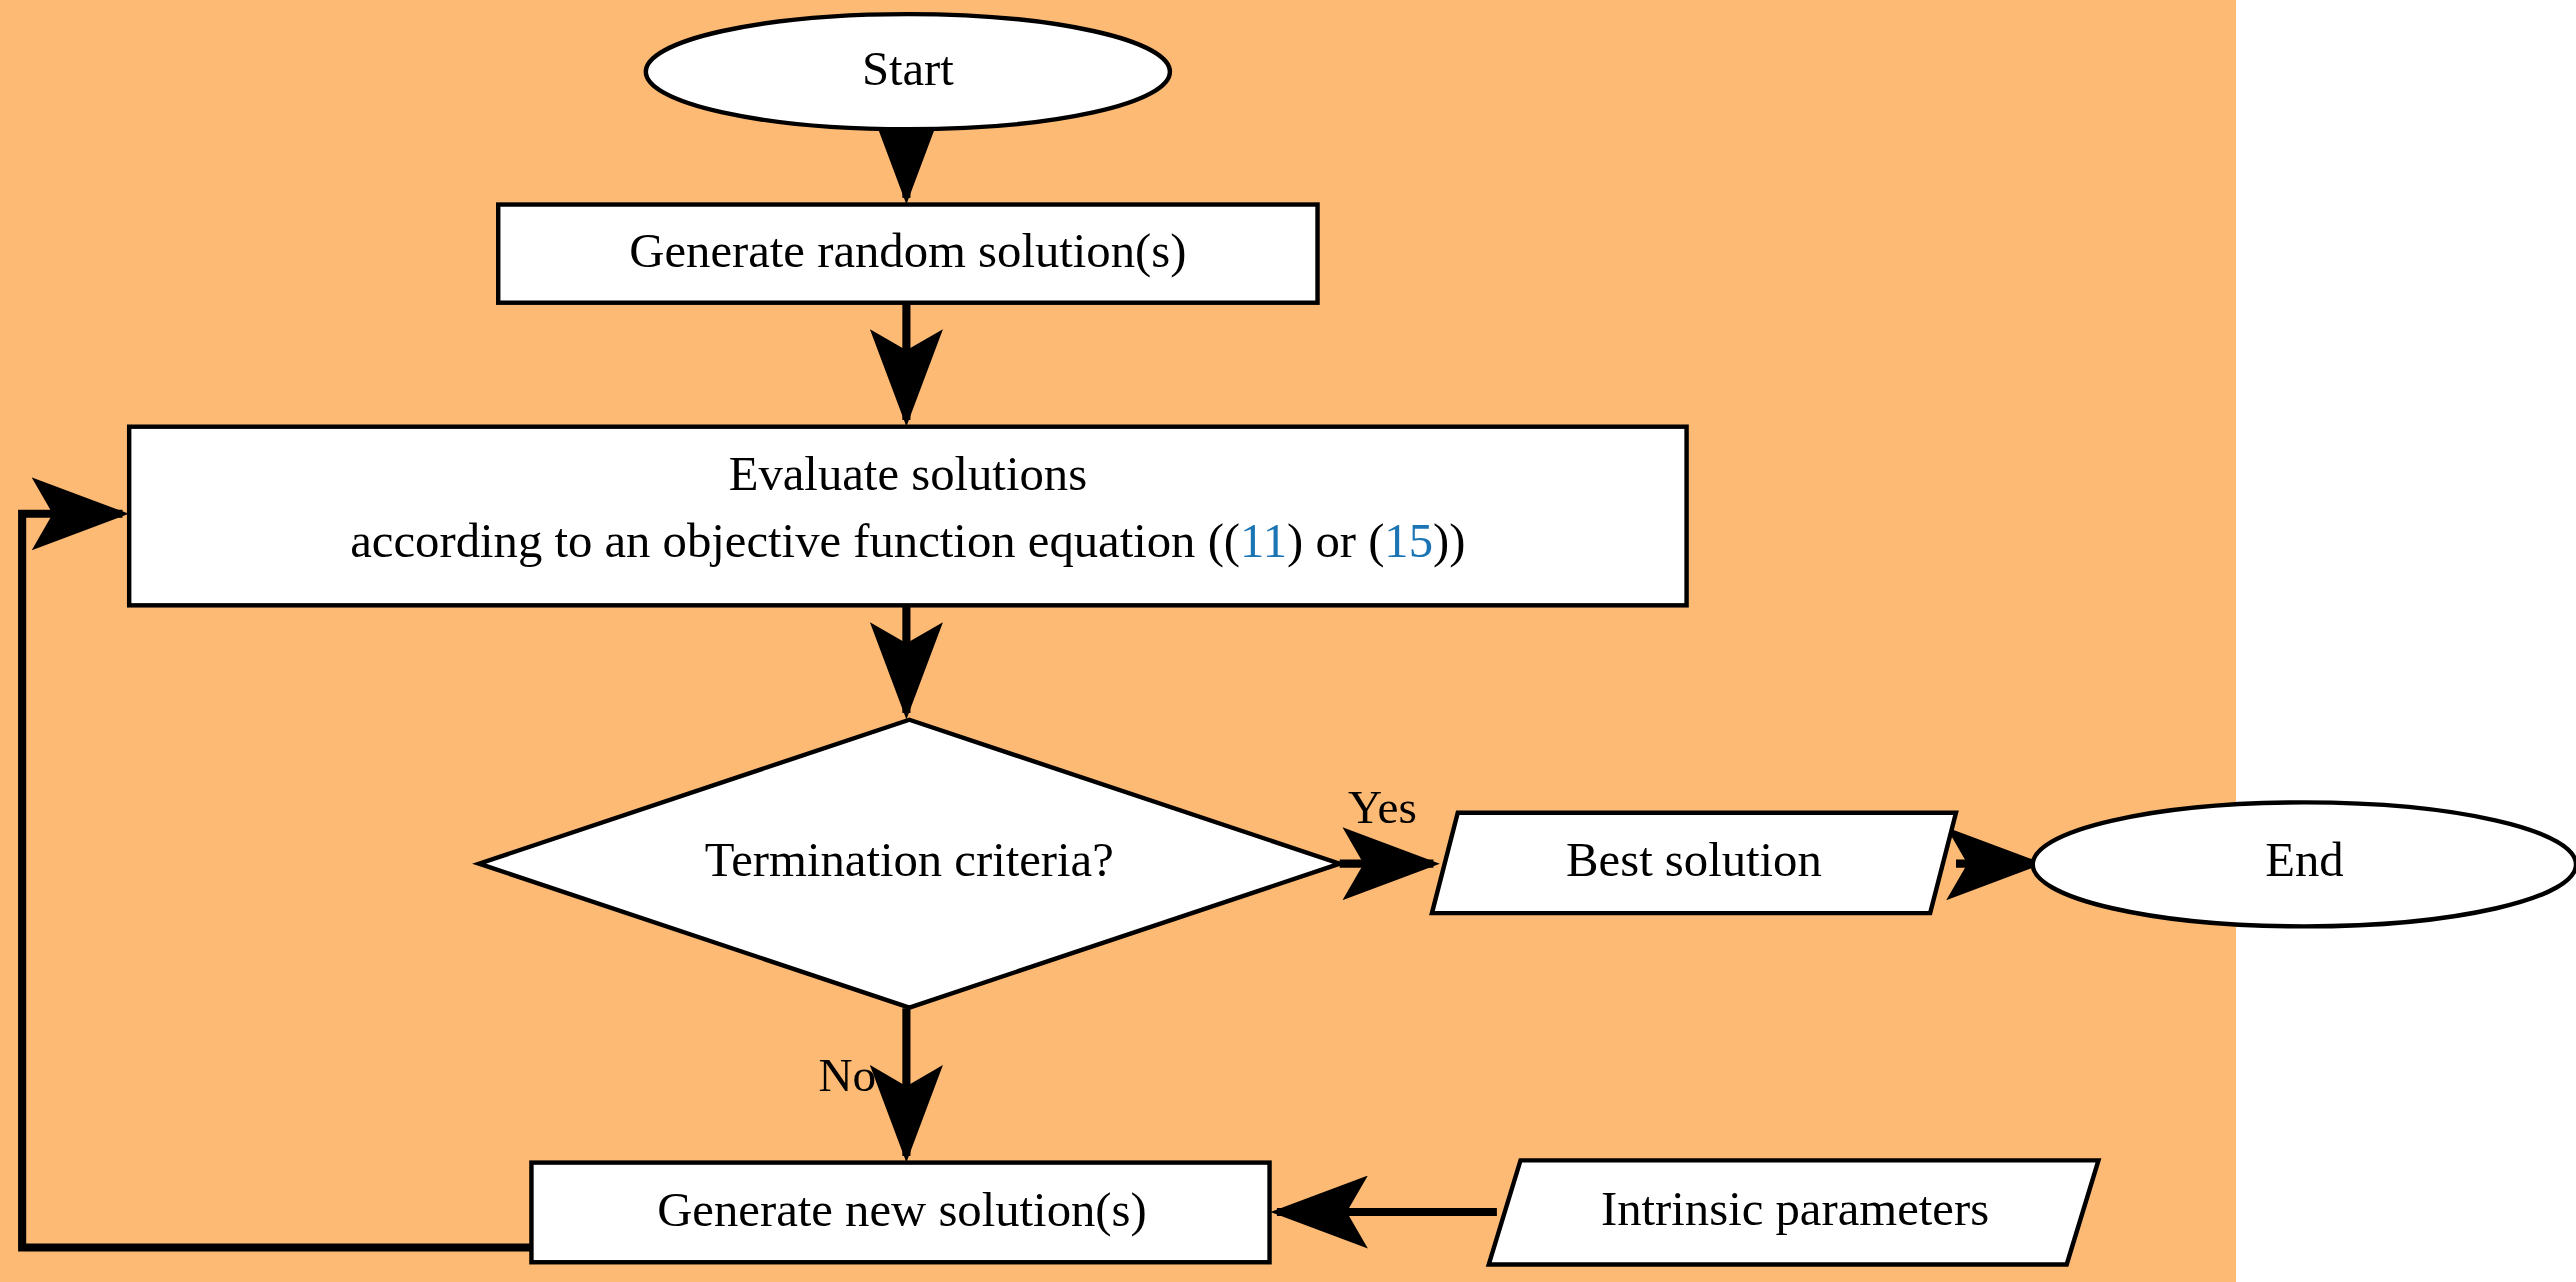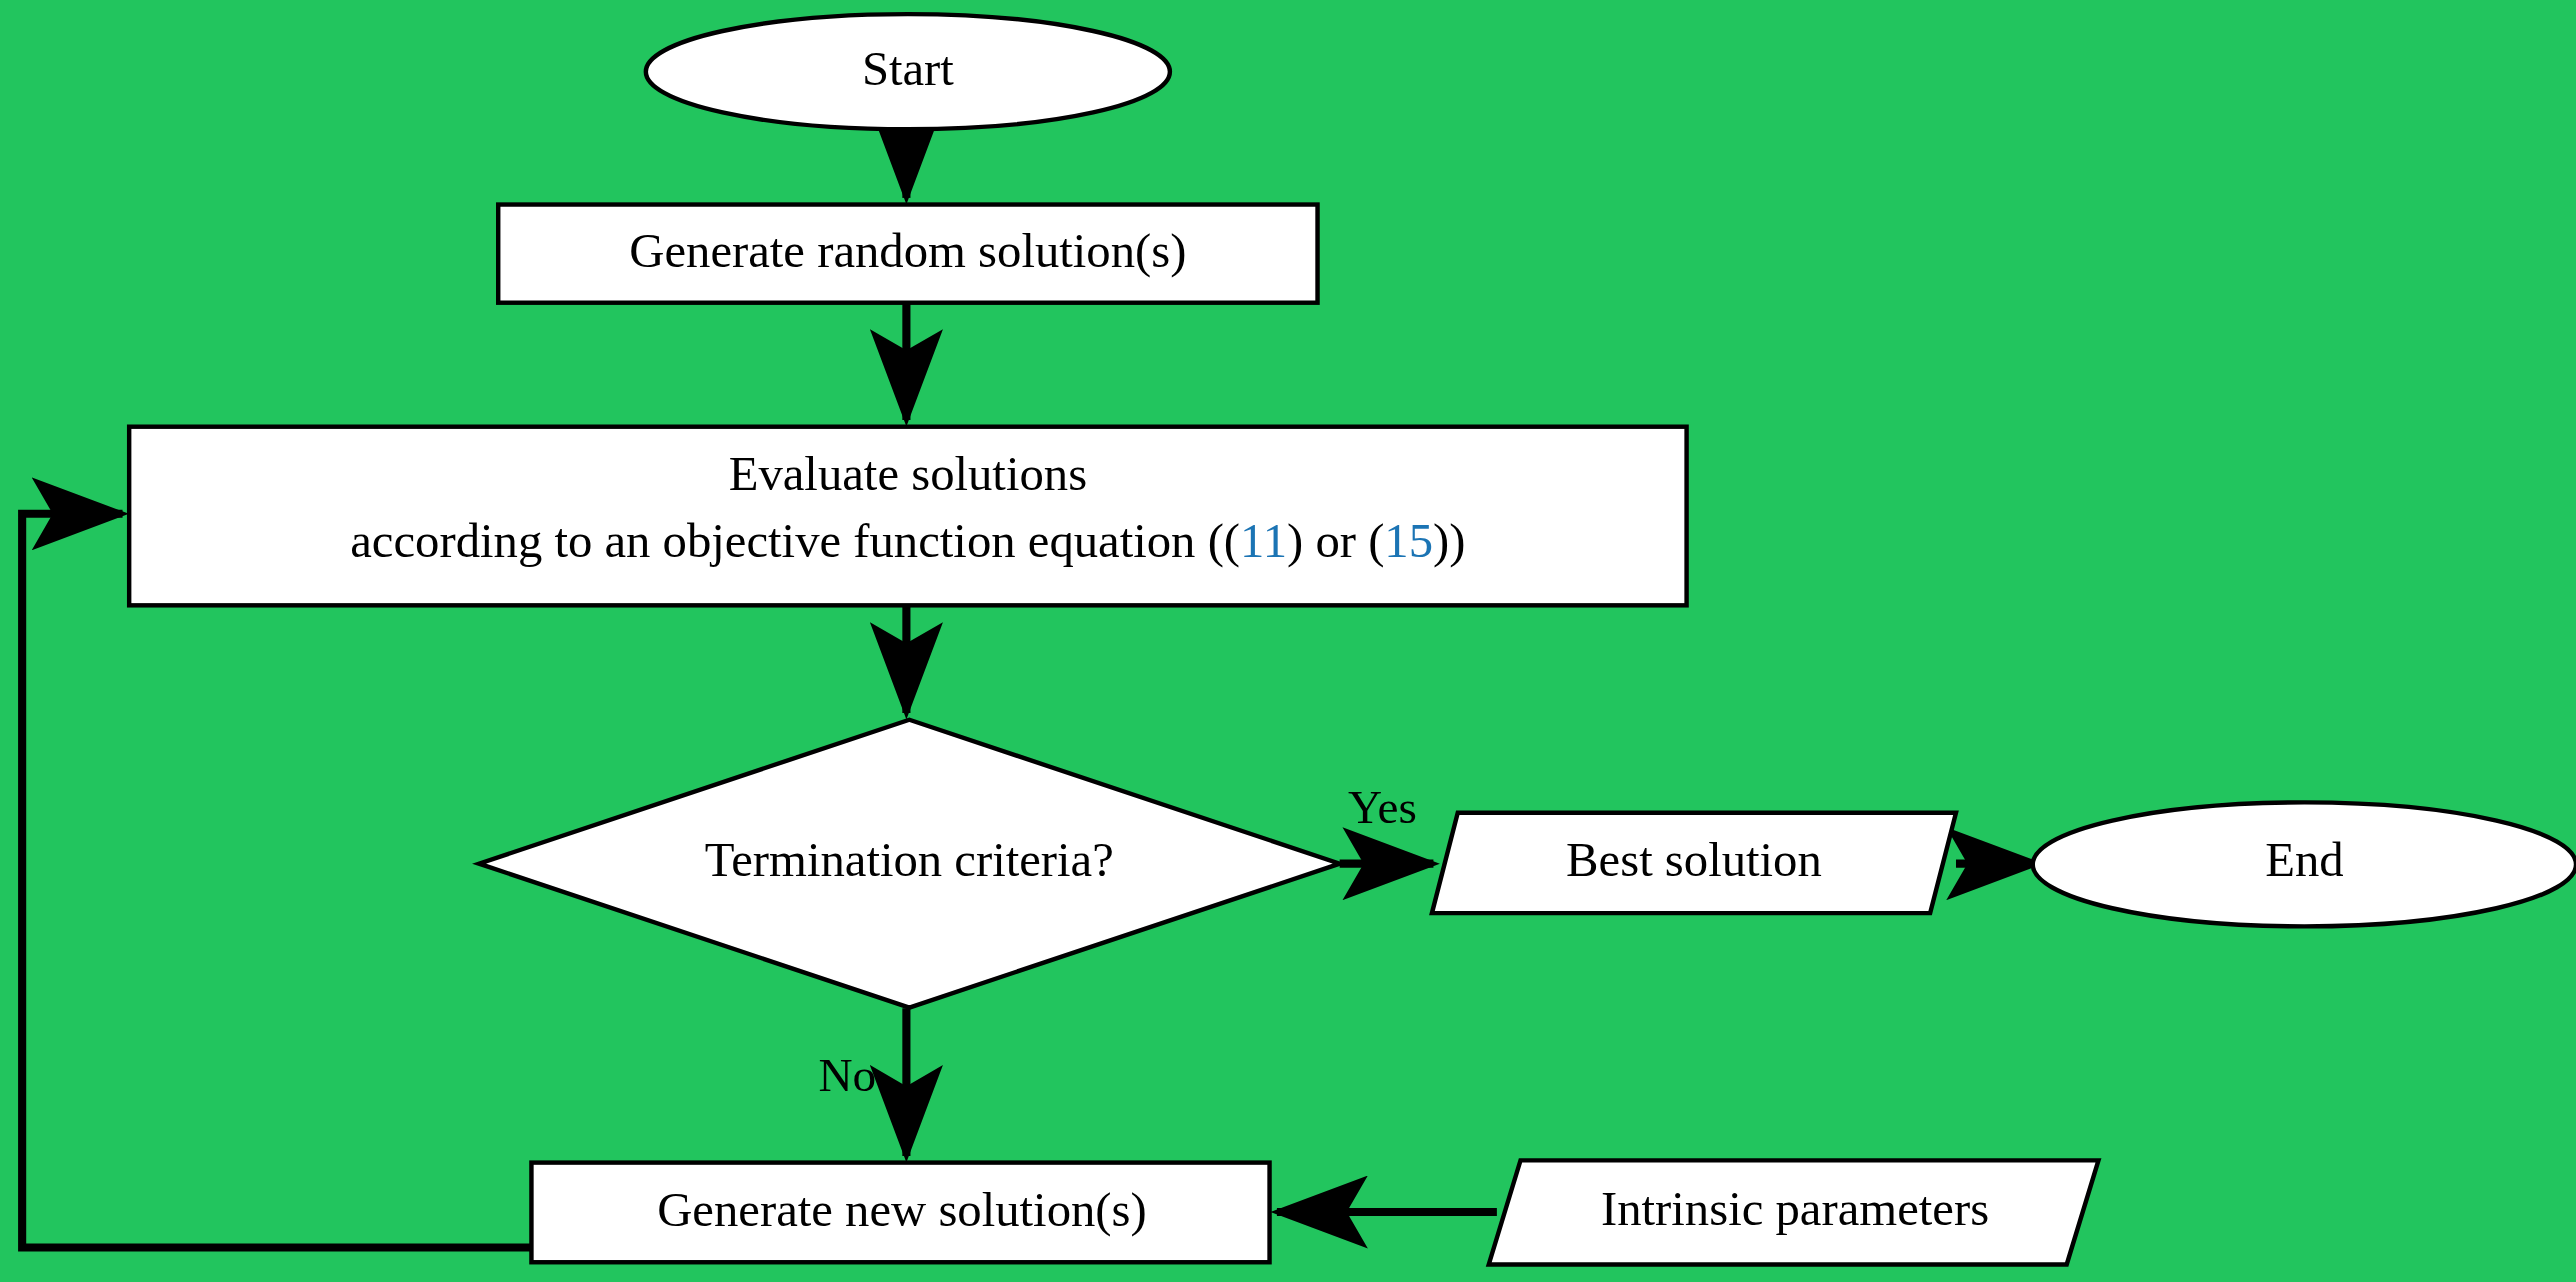--- a/index.html
+++ b/index.html
@@ -9,23 +9,23 @@
     background: #ffffff;
   }
   body {
     width: 2576px;
     height: 1283px;
     overflow: hidden;
     font-family: "Liberation Serif", "DejaVu Serif", serif;
   }
   #flowchart-root {
     position: relative;
-    width: 2576px;
+    width: 2236px;
     height: 1283px;
-    background: #22c55e;
+    background: #fdba74;
   }
   svg#flow-svg {
     display: block;
     width: 2576px;
     height: 1283px;
   }
   .shape-outline {
     fill: #ffffff;
     stroke: #000000;
     stroke-width: 6;

